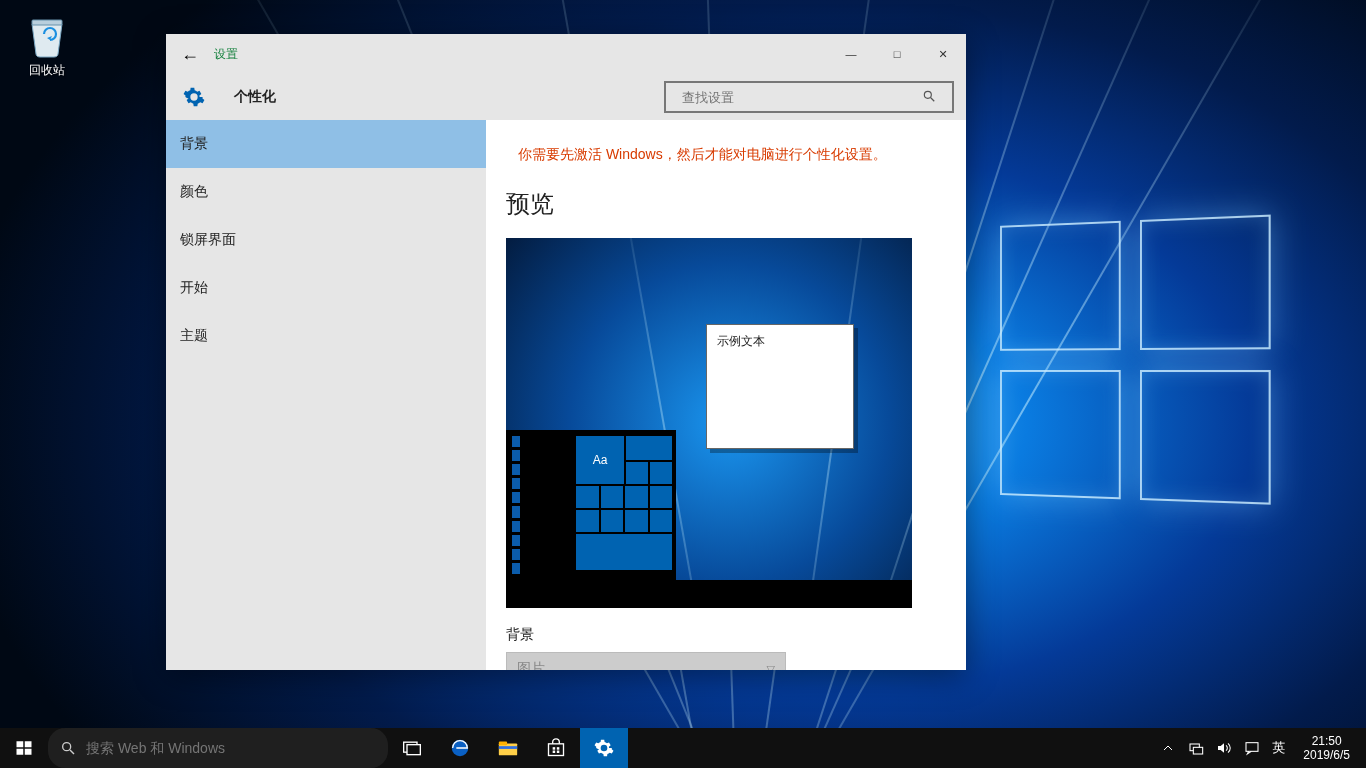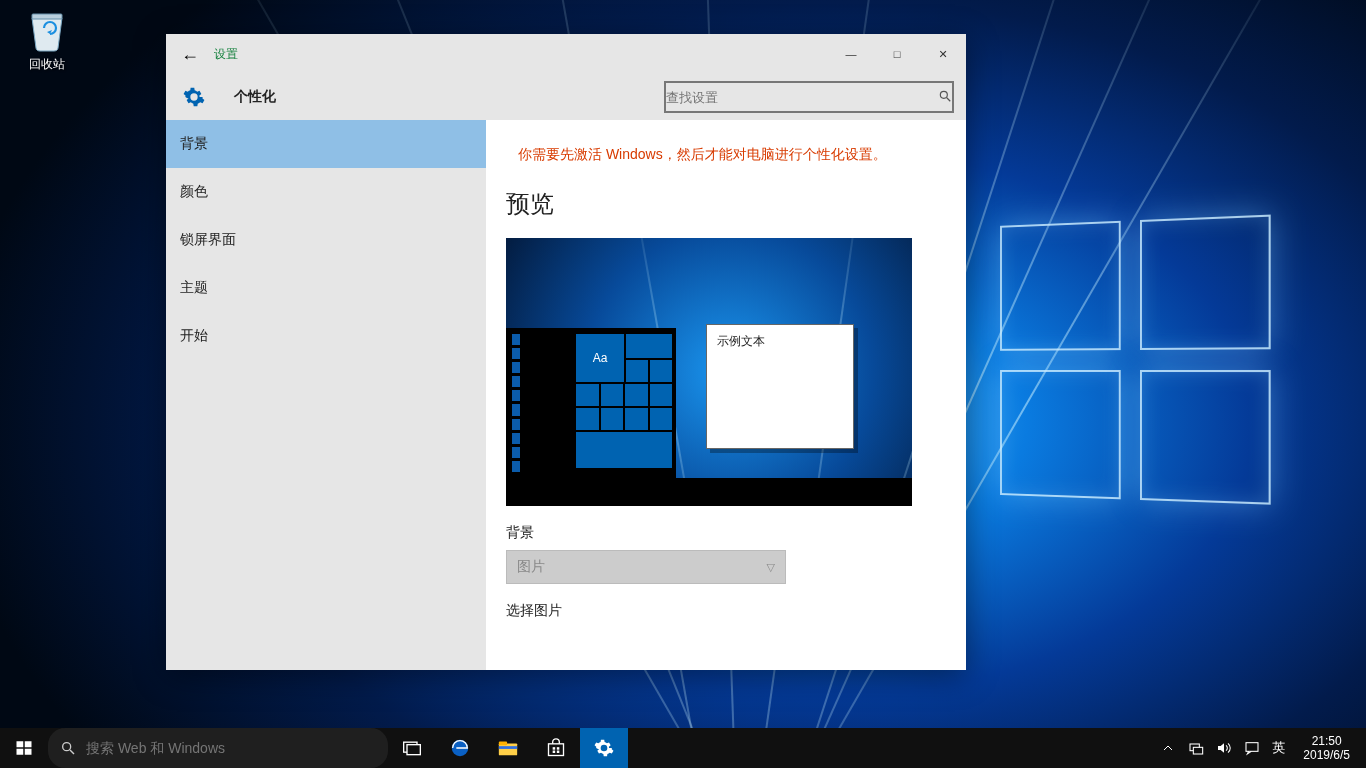--- a/index.html
+++ b/index.html
@@ -13,50 +13,50 @@
 .r4{ transform: translateX(-40px) rotate(-10deg);} .r5{ transform: translateX(-100px) rotate(-22deg);} .r6{ transform: translateX(-160px) rotate(-30deg);}
 .r7{ transform: translateX(120px) rotate(8deg);} .r8{ transform: translateX(40px) rotate(-2deg);}
 
 
 .winlogo { position: absolute; left: 990px; top: 220px; width: 300px; height: 300px; transform: perspective(900px) rotateY(-14deg); }
 .winlogo .pane { position: absolute; background: rgba(255,255,255,0); border: 2px solid rgba(200,235,255,.85); box-shadow: 0 0 30px rgba(120,200,255,.4), inset 0 0 20px rgba(120,200,255,.25); }
 .winlogo .p1{ left:0; top:0; width:130px; height:130px;} .winlogo .p2{ left:150px; top:0; width:130px; height:130px;}
 .winlogo .p3{ left:0; top:150px; width:130px; height:130px;} .winlogo .p4{ left:150px; top:150px; width:130px; height:130px;}
 
 
-.desktop-icon { position: absolute; left: 10px; top: 4px; width: 74px; text-align: center; color: #fff; font-size: 12px; padding-top: 4px; }
+.desktop-icon { position: absolute; left: 10px; top: 10px; width: 74px; text-align: center; color: #fff; font-size: 12px; padding-top: 4px; }
 .desktop-icon .bin { width: 42px; height: 44px; margin: 0 auto 4px; }
 .desktop-icon .label { text-shadow: 1px 1px 2px rgba(0,0,0,.8); }
 
 
 .window { position: absolute; left: 166px; top: 34px; width: 800px; height: 636px; background: #fff; box-shadow: 0 6px 30px rgba(0,0,0,.45); display: flex; flex-direction: column; }
 .titlebar { height: 40px; background: #e6e6e6; display: flex; align-items: center; }
 .titlebar .back { width: 48px; height: 40px; display: flex; align-items: center; justify-content: center; font-size: 18px; font-family: "Segoe MDL2 Assets","Segoe UI Symbol",sans-serif; }
 .titlebar .title { font-size: 12px; color: #15803d; }
 .titlebar .spacer { flex: 1; }
 .win-btn { width: 46px; height: 40px; display: flex; align-items: center; justify-content: center; color: #333; font-size: 11px; }
 
 .headerbar { height: 46px; background: #e6e6e6; display: flex; align-items: center; padding: 0 12px; }
 .headerbar .gear { width: 32px; height: 32px; display: flex; align-items: center; justify-content: center; color: #0063b1; }
 .headerbar .htitle { font-size: 14px; font-weight: 700; margin-left: 24px; color: #222; }
 .headerbar .hsp { flex: 1; }
-.searchbox { width: 290px; height: 32px; border: 2px solid #777; background: #e6e6e6; display: flex; align-items: center; padding: 0 0; color: #666; font-size: 13px; }
+.searchbox { width: 290px; height: 32px; border: 2px solid #777; background: #e6e6e6; display: flex; align-items: center; padding: 0 16px; color: #666; font-size: 13px; }
 .searchbox input { flex: 1; border: none; background: transparent; outline: none; font-size: 13px; color: #222; }
 .searchbox .sicon { font-size: 14px; color: #555; }
 
 .body { flex: 1; display: flex; min-height: 0; }
 .sidebar { width: 320px; background: #e6e6e6; padding-top: 0; }
 .side-item { height: 48px; display: flex; align-items: center; padding: 0 14px; font-size: 14px; color: #222; }
 .side-item.active { background: #8fbfe6; }
 
 .content { flex: 1; background: #fff; padding: 26px 20px 10px 20px; overflow: auto; }
 .warning { color: #d83b01; font-size: 14px; margin-bottom: 24px; margin-left: 12px; }
 .section-title { font-size: 24px; font-weight: 400; color: #222; margin-bottom: 18px; margin-top: 12px; }
 
-.preview { width: 406px; height: 268px; background: radial-gradient(circle at 55% 50%, #1a96f0 0%, #074a9a 55%, #031c40 100%); position: relative; overflow: hidden; }
+.preview { width: 406px; height: 370px; background: radial-gradient(circle at 55% 50%, #1a96f0 0%, #074a9a 55%, #031c40 100%); position: relative; overflow: hidden; }
 .preview .ray{ opacity:.7; }
 .sample-win { position: absolute; left: 200px; top: 86px; width: 148px; height: 125px; background: #fff; border: 1px solid #666; box-shadow: 4px 4px 0 rgba(0,0,0,.3); padding: 8px 10px; font-size: 12px; color: #222; }
 .mini-taskbar { position: absolute; left: 0; bottom: 0; height: 28px; width: 100%; background: #000; }
 .mini-start { position: absolute; left: 0; bottom: 28px; width: 170px; height: 150px; background: #000; }
 .mini-start .col { position: absolute; left: 6px; top: 6px; bottom: 6px; width: 8px; display: flex; flex-direction: column; gap: 3px; }
 .mini-start .col span { flex: 1; background: #0b5cab; }
 .mini-start .tiles { position: absolute; left: 70px; top: 6px; right: 6px; bottom: 6px; }
 .tile { position: absolute; background: #0063b1; }
 .tA{ left:0; top:0; width:48px; height:48px; display:flex; align-items:center; justify-content:center; color:#fff; font-size:12px;}
 .tB{ left:50px; top:0; width:46px; height:24px;} .tC{ left:50px; top:26px; width:22px; height:22px;} .tD{ left:74px; top:26px; width:22px; height:22px;}
@@ -151,24 +151,24 @@
       <div class="side-item active">
           <span>背景</span>
         </div>
       <div class="side-item">
           <span>颜色</span>
         </div>
       <div class="side-item">
           <span>锁屏界面</span>
         </div>
       <div class="side-item">
+          <span>开始</span>
+        </div>
+      <div class="side-item">
           <span>主题</span>
-        </div>
-      <div class="side-item">
-          <span>开始</span>
         </div>
     </div>
 
     <div class="content">
       <div class="warning">你需要先激活 Windows，然后才能对电脑进行个性化设置。</div>
       <div class="section-title">预览</div>
 
       <div class="preview">
         <div class="light-rays">
             <div class="ray r1"></div>

